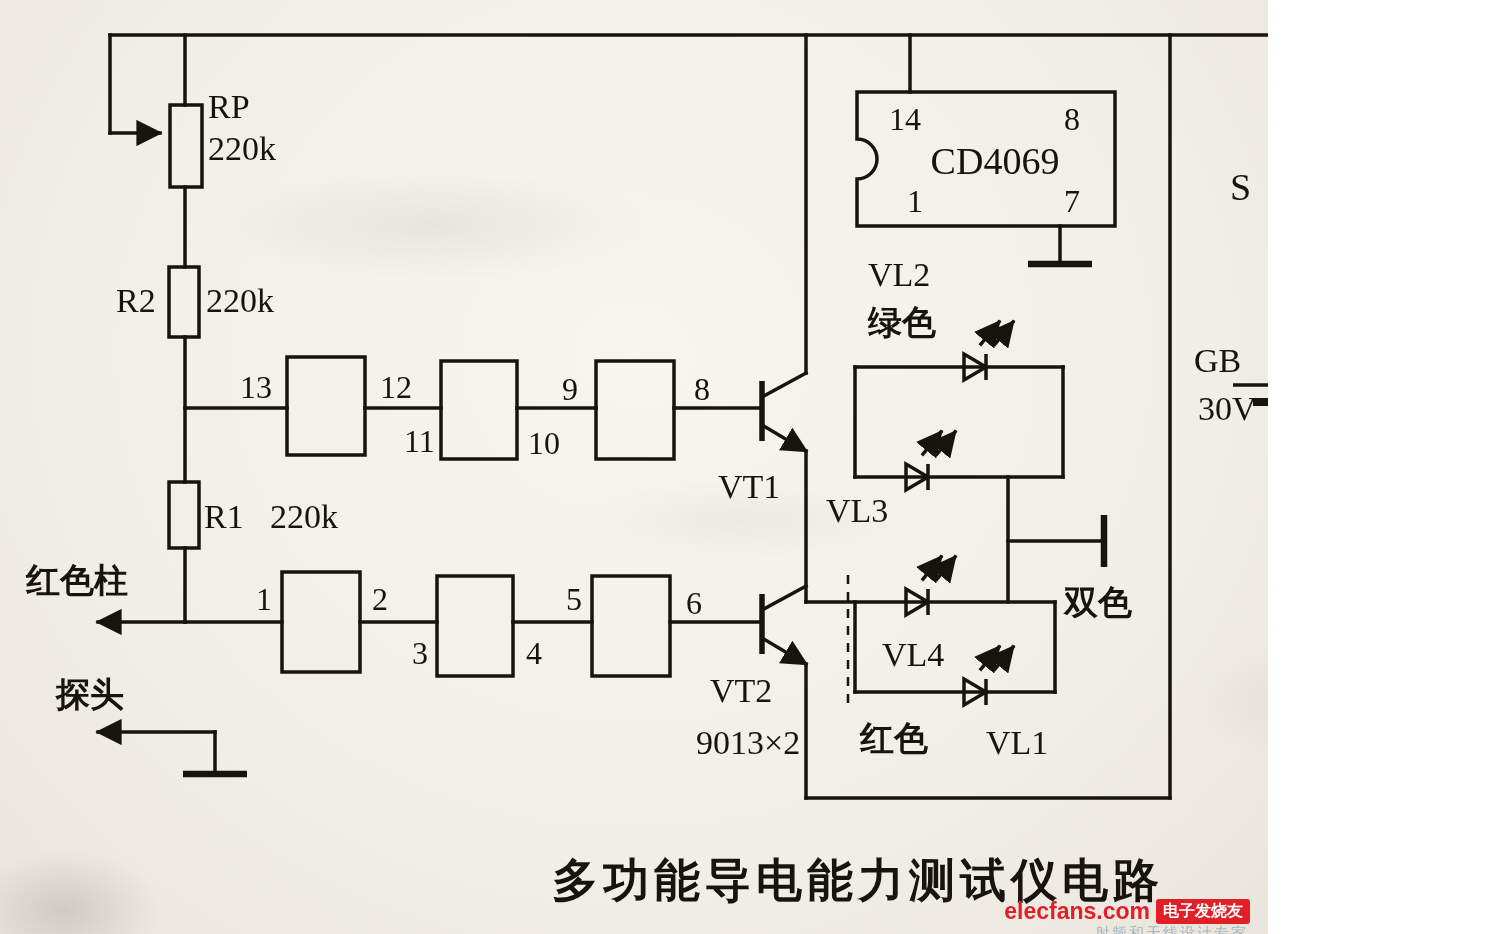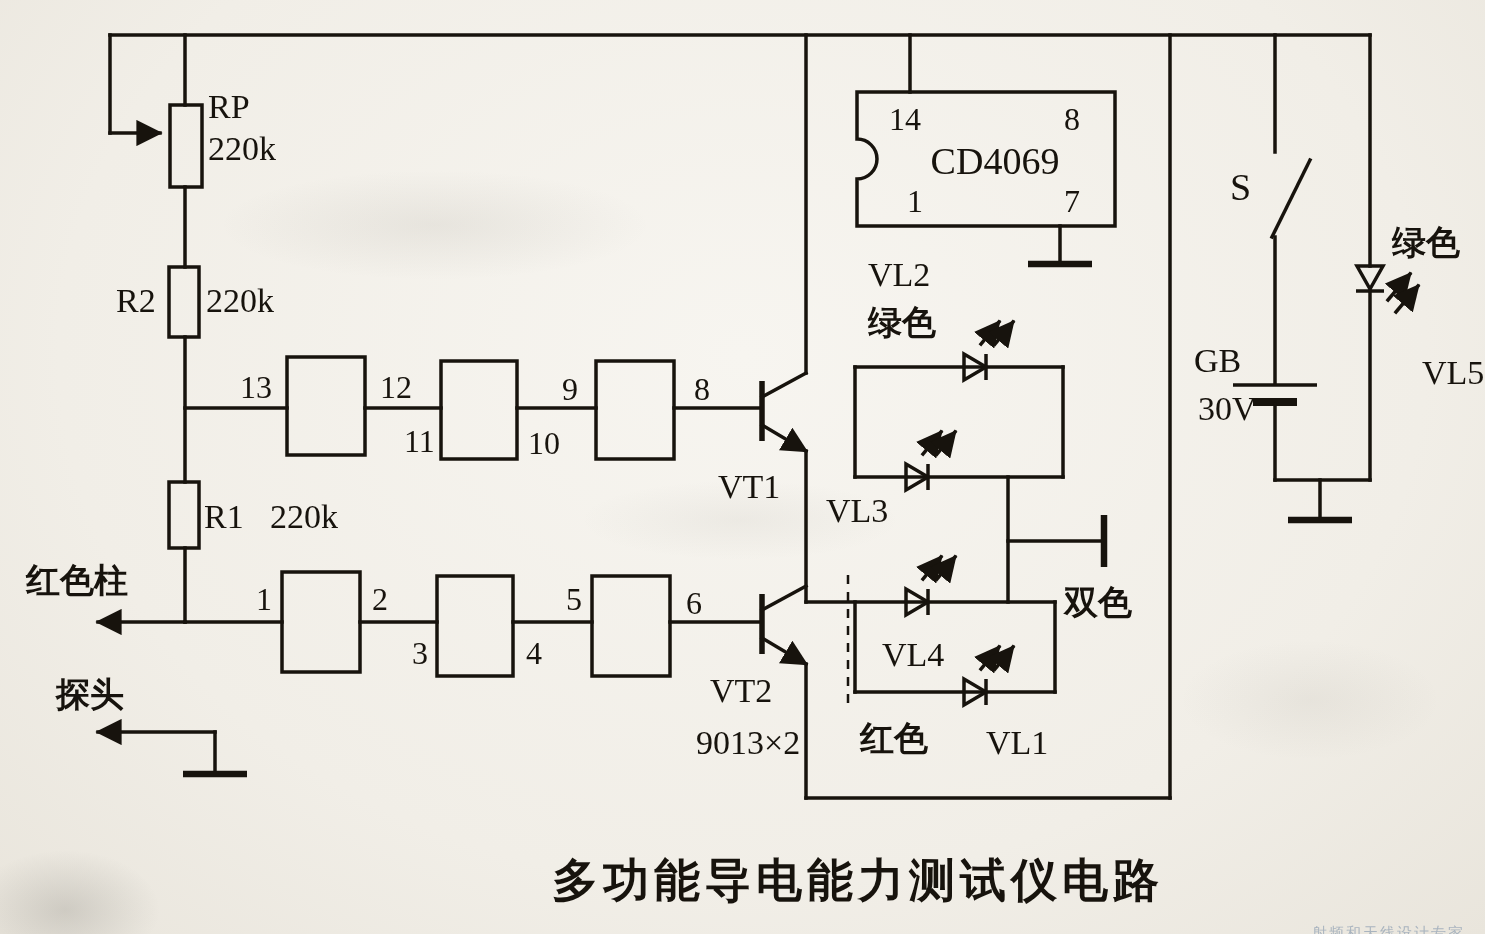--- a/index.html
+++ b/index.html
@@ -1,18 +1,18 @@
 <!DOCTYPE html>
 <html><head>
 <meta charset="utf-8">
 <style>
   html,body{margin:0;padding:0;}
   .page{
     position:relative;
-    width:1485px;height:934px;
+    width:1268px;height:934px;
     overflow:hidden;
     background:radial-gradient(ellipse at 50% 38%, #f7f5f0 0%, #f1eee7 65%, #e9e5dc 100%);
     font-family:"Liberation Serif","DejaVu Serif",serif;
   }
   svg{position:absolute;left:0;top:0;}
   .wire{stroke:#17130d;stroke-width:3.5;fill:none;stroke-linecap:square;}
   .thick{stroke:#17130d;stroke-width:6.5;fill:none;stroke-linecap:butt;}
   .plate{stroke:#17130d;stroke-width:8;fill:none;}
   .bar{stroke:#17130d;stroke-width:5.5;fill:none;}
   .comp{stroke:#17130d;stroke-width:3.5;fill:none;}
@@ -244,14 +244,18 @@
     <text class="cjk" x="1392" y="254">绿色</text>
     <text class="lbl" x="1422" y="384">VL5</text>
 
     <text class="icname" x="1230" y="200">S</text>
     <text class="lbl" x="1194" y="372">GB</text>
     <text class="lbl" x="1198" y="420">30V</text>
 
     <text class="title" x="858" y="896" text-anchor="middle">多功能导电能力测试仪电路</text>
   </svg>
 
+  <div class="wm-siterow">
+    <span class="wm-site">elecfans.com</span>
+    <span class="wm-badge">电子发烧友</span>
+  </div>
   <div class="wm-slogan">射频和天线设计专家</div>
 </div>
 
 </body></html>

